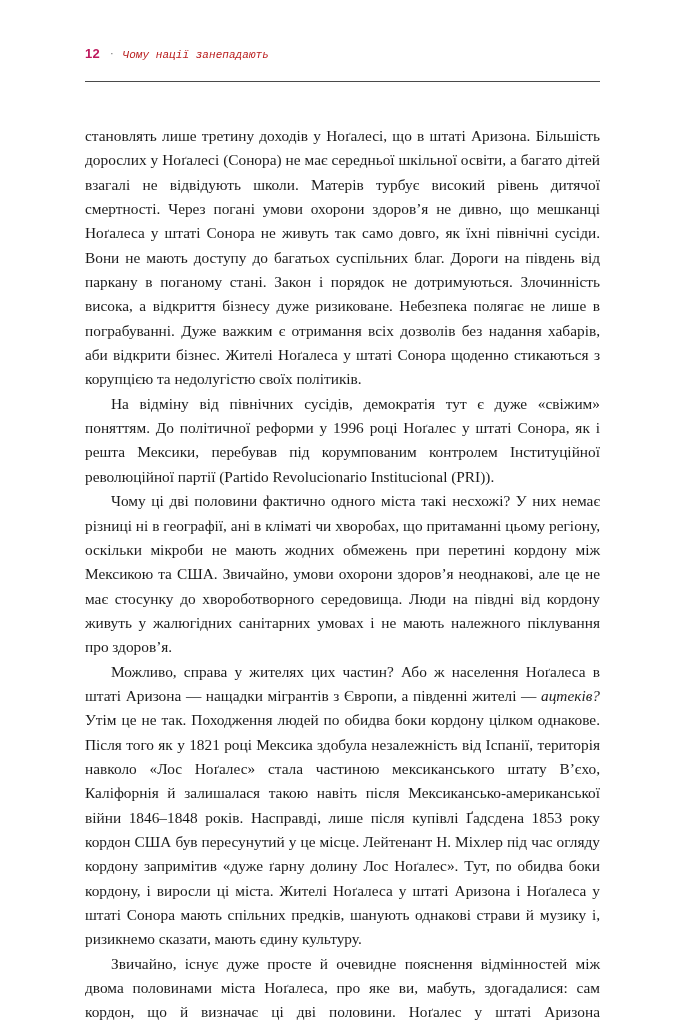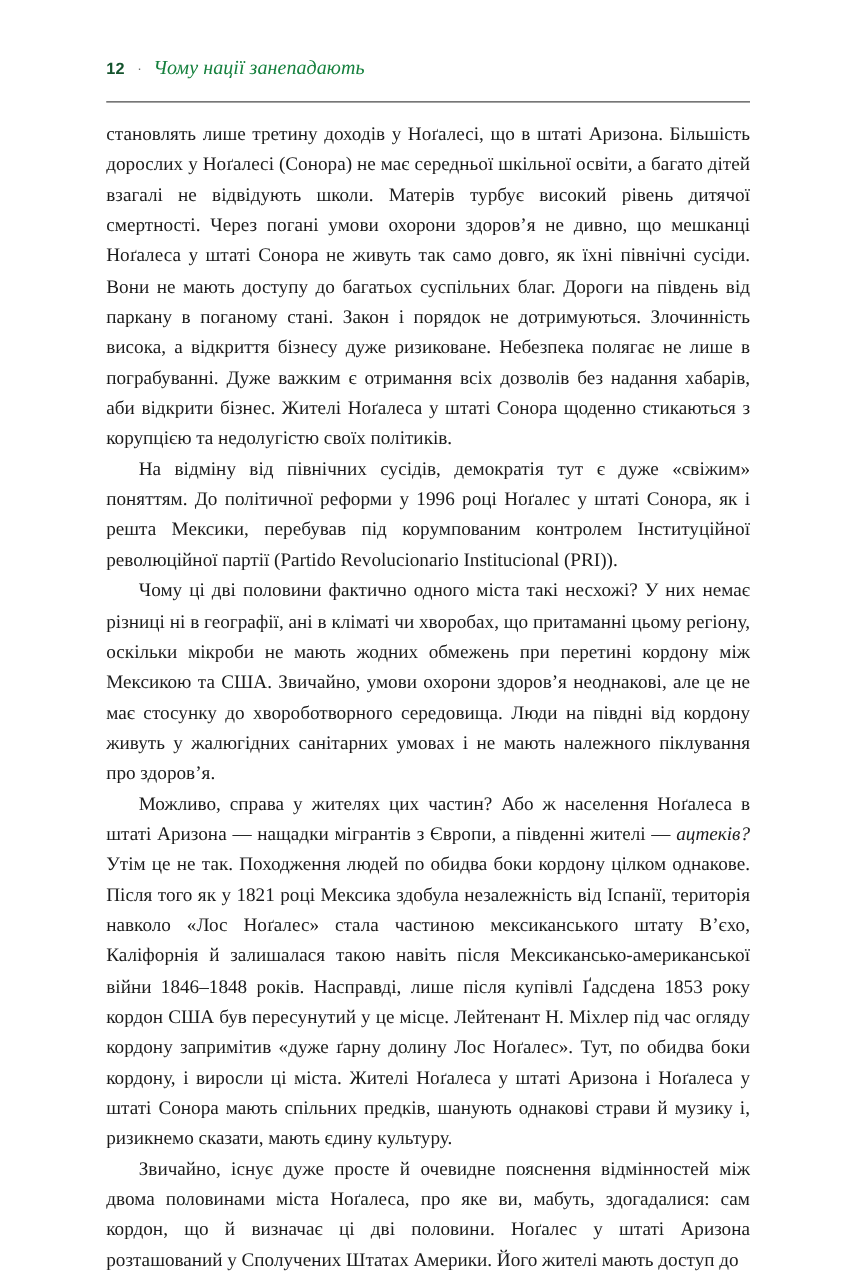--- a/index.html
+++ b/index.html
@@ -29,36 +29,36 @@
     height: 20px;
     display: flex;
     align-items: baseline;
     white-space: nowrap;
   }
   .folio {
     font-family: "Liberation Sans", "DejaVu Sans", sans-serif;
     font-weight: bold;
     font-size: 13px;
     letter-spacing: 0.2px;
-    color: #14532d;
+    color: #be185d;
     text-align: center;
   }
   .head-sep {
     font-family: "Liberation Sans", "DejaVu Sans", sans-serif;
     font-size: 11px;
     color: #6d6d6d;
     margin: 0 9px 0 10px;
     position: relative;
     top: -1px;
   }
   .head-title {
-    font-family: Liberation Serif, serif;
+    font-family: Liberation Mono, monospace;
     font-style: italic;
-    font-size: 16px;
-    color: #15803d;
+    font-size: 11px;
+    color: #b91c1c;
     letter-spacing: 0.05px;
   }
   .head-rule {
     position: absolute;
     left: 85px;
     top: 81px;
     width: 515px;
     height: 1px;
     background: #4a4a4a;
   }
@@ -73,20 +73,21 @@
     text-align: justify;
     text-justify: inter-word;
     font-size: 15.35px;
     line-height: 24.35px;
     text-indent: 26px;
     hyphens: none;
     word-spacing: -0.1px;
   }
   .body-col p.no-indent {
     text-indent: 0;
+    margin-top: 28px;
   }
   .body-col p i {
   }
 </style>
 </head>
 <body>
 
 <div class="page">
 
   <div class="running-head">

